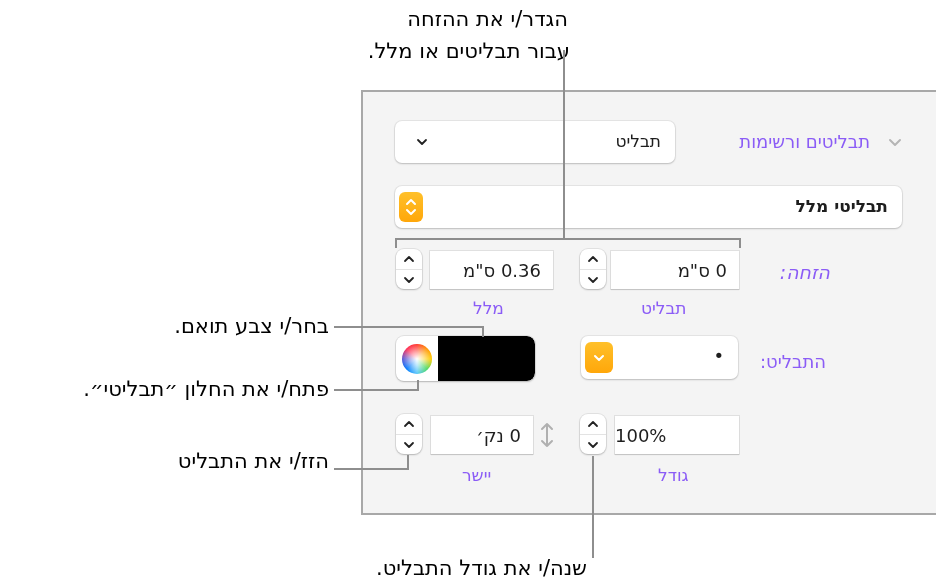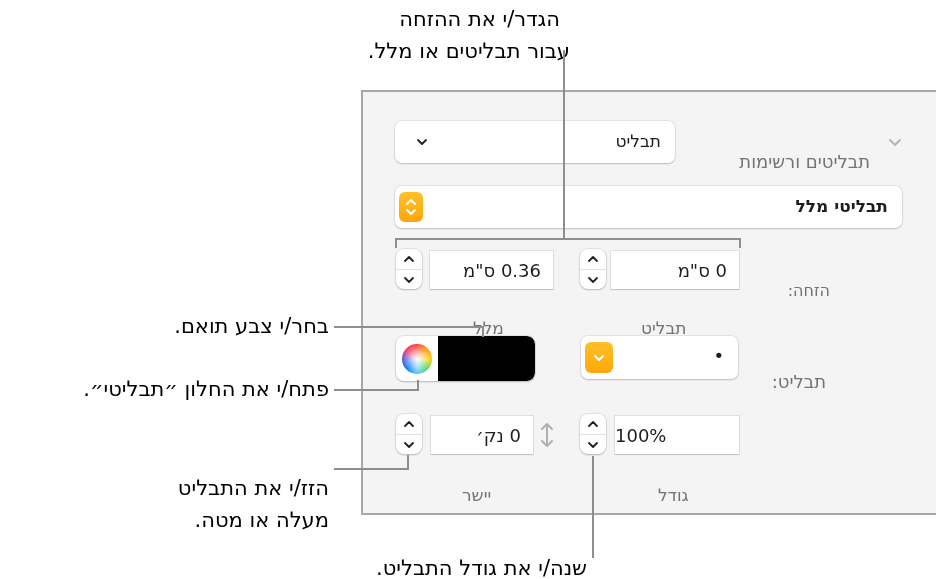--- a/index.html
+++ b/index.html
@@ -19,21 +19,21 @@
     .panel {
       position: absolute;
       left: 361px; top: 90px;
       width: 575px; height: 425px;
       background: #f4f4f4;
       border: 2px solid #a8a8a8;
       border-right: none;
     }
 
     .ctl { position: absolute; }
-    .lbl { position: absolute; font-size: 17px; color: #737373; direction: rtl; white-space: nowrap; margin-top: 20px; }
+    .lbl { position: absolute; font-size: 17px; color: #8b5cf6; direction: rtl; white-space: nowrap; }
 
     .popup {
       position: absolute;
       background: #fff;
       border-radius: 7px;
       box-shadow: 0 0 0 1px rgba(0,0,0,0.06), 0 1px 2px rgba(0,0,0,0.18);
     }
     .popup .val { position: absolute; font-size: 17px; color: #1e1e1e; direction: rtl; white-space: nowrap; }
 
     .field {
@@ -84,29 +84,28 @@
       background:
         radial-gradient(circle, rgba(255,255,255,1) 0%, rgba(255,255,255,0.6) 30%, rgba(255,255,255,0) 70%),
         conic-gradient(#ff3b30, #ff9500, #ffcc00, #4cd964, #5ac8fa, #007aff, #5856d6, #ff2d55, #ff3b30);
     }
     .well .swatch { position: absolute; left: 42px; top: 0; width: 97px; height: 45px; border-radius: 0 8px 8px 0; }
   </style>
 </head>
 <body>
 
 <div class="callout-text" style="right:369px; top:3px; text-align:right;">
-  <div style="margin-right:8px">הגדר/י את ההזחה</div>
+  <div style="margin-right:0">הגדר/י את ההזחה</div>
   <div style="margin-right:-2px">עבור תבליטים או מלל.</div>
 </div>
 
 <div class="callout-text" style="right:608px; top:310px;margin-left:8px;">בחר/י צבע תואם.</div>
 <div class="callout-text" style="right:608px; top:373px;">פתח/י את החלון ״תבליטי״.</div>
-<div class="callout-text" style="right:608px; top:472px; text-align:right;">
+<div class="callout-text" style="right:608px; top:445px; text-align:center;">
   <div>הזז/י את התבליט</div>
-  <div>מעלה או מטה.</div>
 </div>
 <div class="callout-text" style="right:350px; top:552px;">שנה/י את גודל התבליט.</div>
 
 <div class="panel"></div>
 
 <div class="ctl" style="left:885px; top:132px; width:20px; height:20px;">
   <svg width="20" height="20" viewBox="0 0 20 20">
       <path d="M5 8 L10 13 L15 8" fill="none" stroke="#b5b5b5" stroke-width="2" stroke-linecap="round" stroke-linejoin="round"></path>
     </svg>
 </div>
@@ -121,21 +120,21 @@
 
 <div class="popup" style="left:395px; top:186px; width:507px; height:42px;font-weight:bold;">
   <span class="val" style="right:14px; top:10px;">תבליטי מלל</span>
   <div class="orange-btn" style="left:4px; top:6px;">
     <svg width="14" height="22" viewBox="0 0 14 22">
         <path d="M3 8 L7 4 L11 8 M3 14 L7 18 L11 14" fill="none" stroke="#fff" stroke-width="2" stroke-linecap="round" stroke-linejoin="round"></path>
       </svg>
   </div>
 </div>
 
-<div class="lbl" style="right:107px; top:261px; font-size:16px;">הזחה:</div>
+<div class="lbl" style="right:107px; top:261px; font-size:19px;font-style:italic;">הזחה:</div>
 
 <div class="field" style="left:611px; top:251px; width:128px; height:38px;">0 ס"מ</div>
 <div class="stepper" style="left:580px; top:249px;">
   <div class="half up">
       <svg width="12" height="10" viewBox="0 0 12 10">
         <path d="M2 7 L6 3 L10 7" fill="none" stroke="#222" stroke-width="1.8" stroke-linecap="round" stroke-linejoin="round"></path>
       </svg>
     </div>
   <div class="half down">
       <svg width="12" height="10" viewBox="0 0 12 10">
@@ -153,21 +152,21 @@
       </svg>
     </div>
   <div class="half down">
       <svg width="12" height="10" viewBox="0 0 12 10">
         <path d="M2 3 L6 7 L10 3" fill="none" stroke="#222" stroke-width="1.8" stroke-linecap="round" stroke-linejoin="round"></path>
       </svg>
     </div>
 </div>
 <div class="lbl" style="left:473px; top:298px;">מלל</div>
 
-<div class="lbl" style="right:111px; top:351px; font-size:18px;">תבליט:</div>
+<div class="lbl" style="right:111px; top:351px; font-size:18px;">התבליט:</div>
 
 <div class="popup" style="left:581px; top:336px; width:157px; height:43px;">
   <span class="val" style="right:14px; top:9px; font-size:18px;">•</span>
   <div class="orange-btn" style="left:4px; top:6px; width:28px; height:31px;">
     <svg width="14" height="12" viewBox="0 0 14 12">
         <path d="M3 4 L7 8 L11 4" fill="none" stroke="#fff" stroke-width="2" stroke-linecap="round" stroke-linejoin="round"></path>
       </svg>
   </div>
 </div>
 

